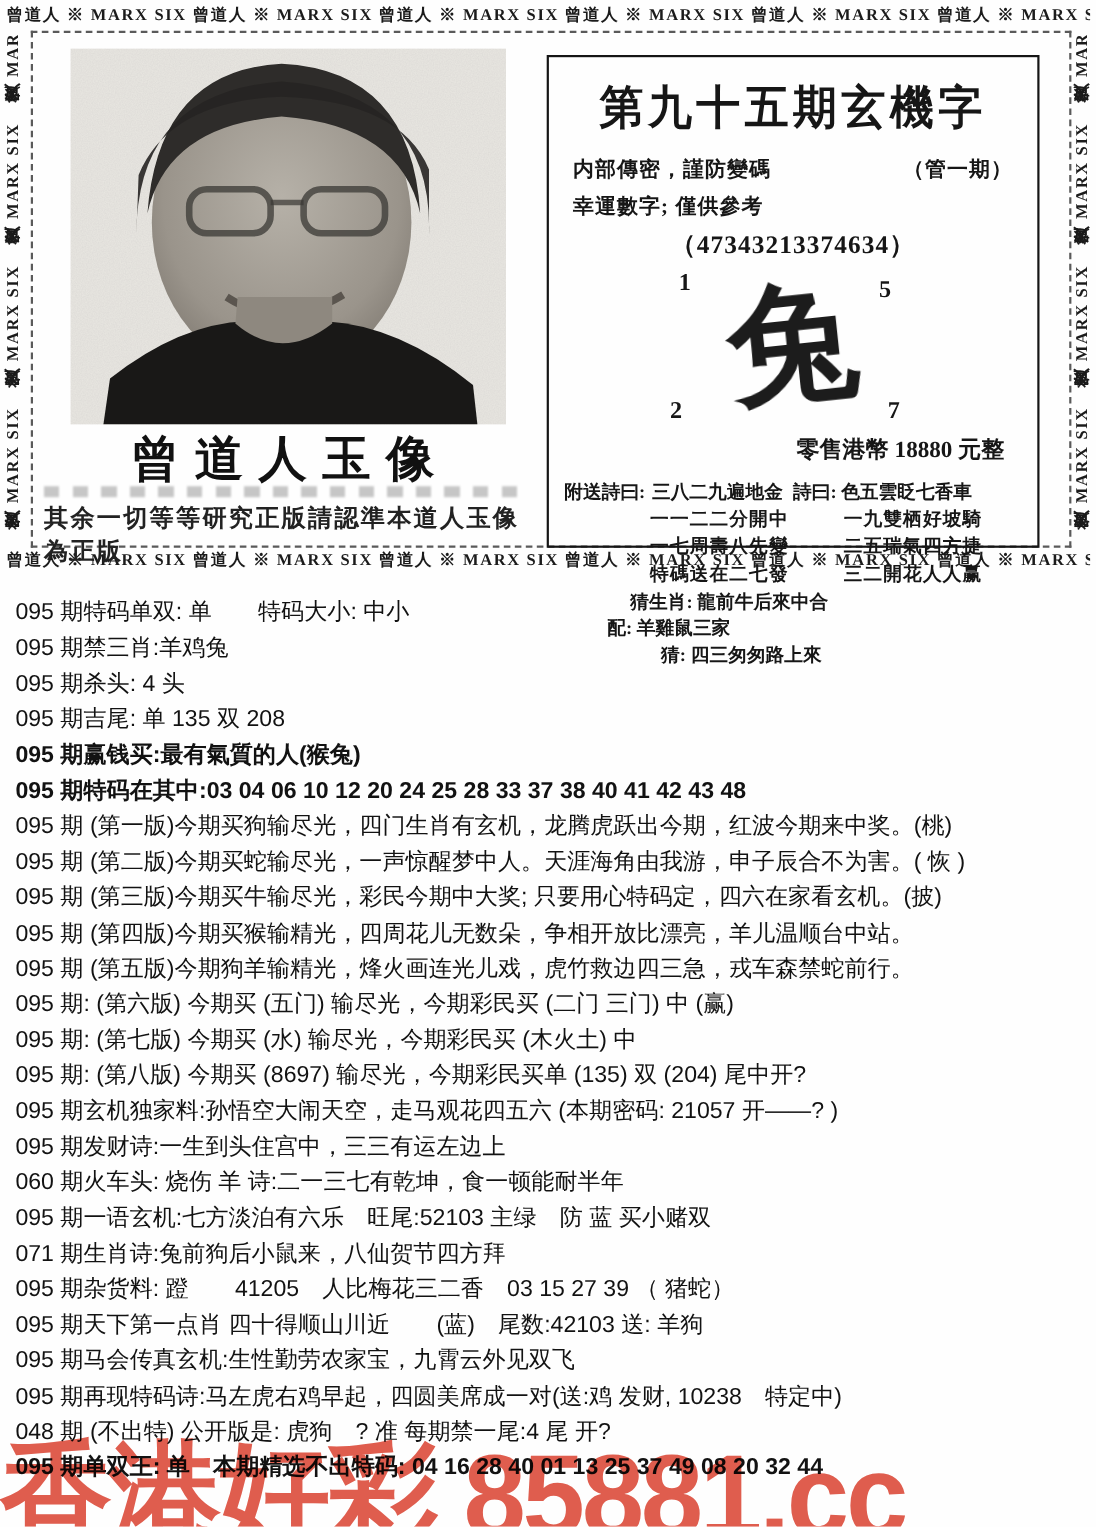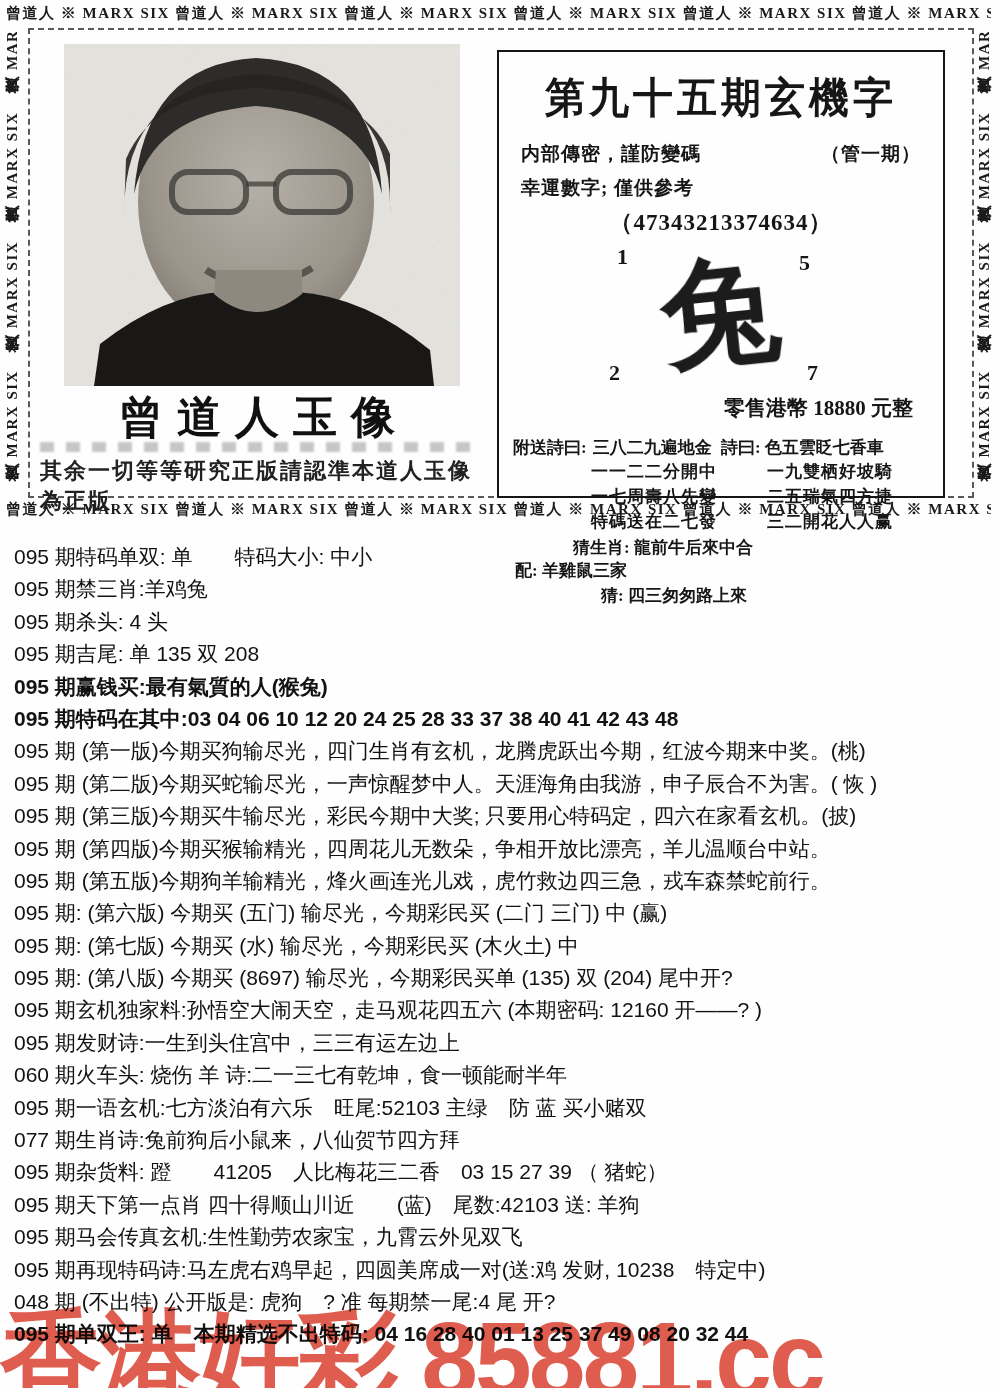--- a/index.html
+++ b/index.html
@@ -144,45 +144,45 @@
         </div>
         <div class="plines">
           <div>一九雙栖好坡騎</div>
           <div>二五瑞氣四方捷</div>
           <div>三二開花人人赢</div>
         </div>
       </div>
     </div>
     <div class="mguessrow">
       <span style="padding-left:58px;">猜生肖: 龍前牛后來中合</span>
-      <span style="padding-right:26px;">配: 羊雞鼠三家</span>
+      <span style="padding-right:26px;margin-left:37px;">配: 羊雞鼠三家</span>
     </div>
     <div class="mguess">猜: 四三匆匆路上來</div>
   </div>
 
   <div class="tips">
     <div class="tline">095 期特码单双: 单　　特码大小: 中小</div>
     <div class="tline">095 期禁三肖:羊鸡兔</div>
     <div class="tline">095 期杀头: 4 头</div>
     <div class="tline">095 期吉尾: 单 135 双 208</div>
     <div class="tline hv">095 期赢钱买:最有氣質的人(猴兔)</div>
     <div class="tline hv">095 期特码在其中:03 04 06 10 12 20 24 25 28 33 37 38 40 41 42 43 48</div>
     <div class="tline">095 期 (第一版)今期买狗输尽光，四门生肖有玄机，龙腾虎跃出今期，红波今期来中奖。(桃)</div>
     <div class="tline">095 期 (第二版)今期买蛇输尽光，一声惊醒梦中人。天涯海角由我游，申子辰合不为害。( 恢 )</div>
     <div class="tline">095 期 (第三版)今期买牛输尽光，彩民今期中大奖; 只要用心特码定，四六在家看玄机。(披)</div>
     <div class="tline">095 期 (第四版)今期买猴输精光，四周花儿无数朵，争相开放比漂亮，羊儿温顺台中站。</div>
     <div class="tline">095 期 (第五版)今期狗羊输精光，烽火画连光儿戏，虎竹救边四三急，戎车森禁蛇前行。</div>
     <div class="tline">095 期: (第六版) 今期买 (五门) 输尽光，今期彩民买 (二门 三门) 中 (赢)</div>
     <div class="tline">095 期: (第七版) 今期买 (水) 输尽光，今期彩民买 (木火土) 中</div>
     <div class="tline">095 期: (第八版) 今期买 (8697) 输尽光，今期彩民买单 (135) 双 (204) 尾中开?</div>
-    <div class="tline">095 期玄机独家料:孙悟空大闹天空，走马观花四五六 (本期密码: 12160 开——? )</div>
+    <div class="tline">095 期玄机独家料:孙悟空大闹天空，走马观花四五六 (本期密码: 21057 开——? )</div>
     <div class="tline">095 期发财诗:一生到头住宫中，三三有运左边上</div>
     <div class="tline">060 期火车头: 烧伤 羊 诗:二一三七有乾坤，食一顿能耐半年</div>
     <div class="tline">095 期一语玄机:七方淡泊有六乐　旺尾:52103 主绿　防 蓝 买小赌双</div>
-    <div class="tline">077 期生肖诗:兔前狗后小鼠来，八仙贺节四方拜</div>
+    <div class="tline">071 期生肖诗:兔前狗后小鼠来，八仙贺节四方拜</div>
     <div class="tline">095 期杂货料: 蹬　　41205　人比梅花三二香　03 15 27 39 （ 猪蛇）</div>
     <div class="tline">095 期天下第一点肖 四十得顺山川近　　(蓝)　尾数:42103 送: 羊狗</div>
     <div class="tline">095 期马会传真玄机:生性勤劳农家宝，九霄云外见双飞</div>
     <div class="tline">095 期再现特码诗:马左虎右鸡早起，四圆美席成一对(送:鸡 发财, 10238　特定中)</div>
     <div class="tline">048 期 (不出特) 公开版是: 虎狗　? 准 每期禁一尾:4 尾 开?</div>
     <div class="tline hv">095 期单双王: 单　本期精选不出特码: 04 16 28 40 01 13 25 37 49 08 20 32 44</div>
   </div>
 
   <div class="watermark" style="color: rgb(221, 75, 58);">香港好彩 85881.cc</div>
 </div>

